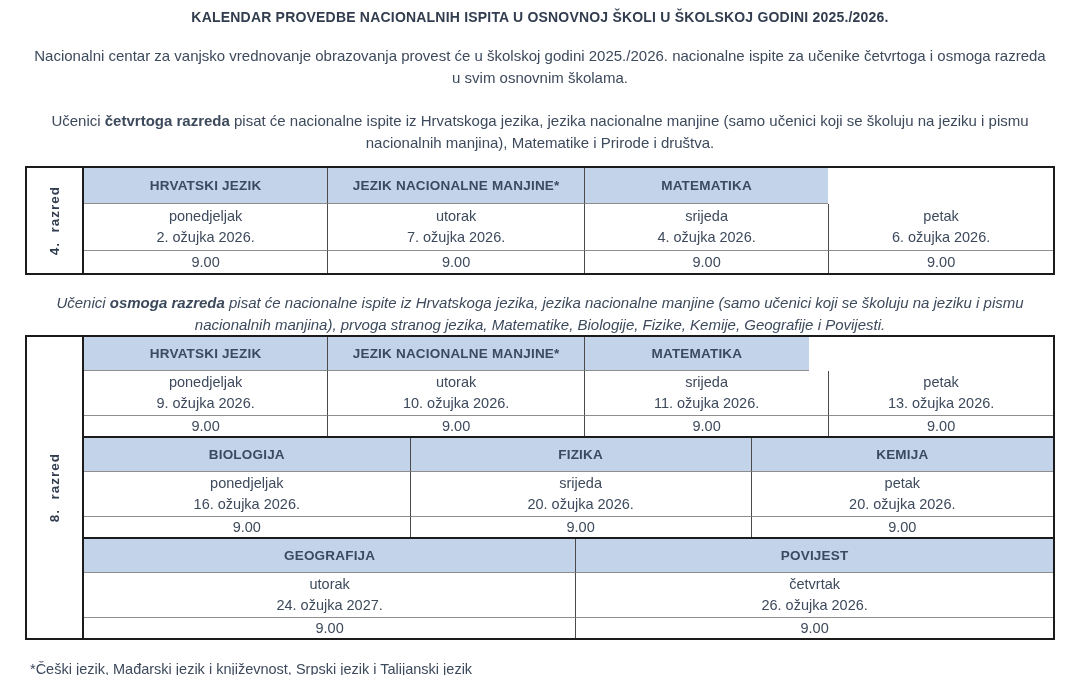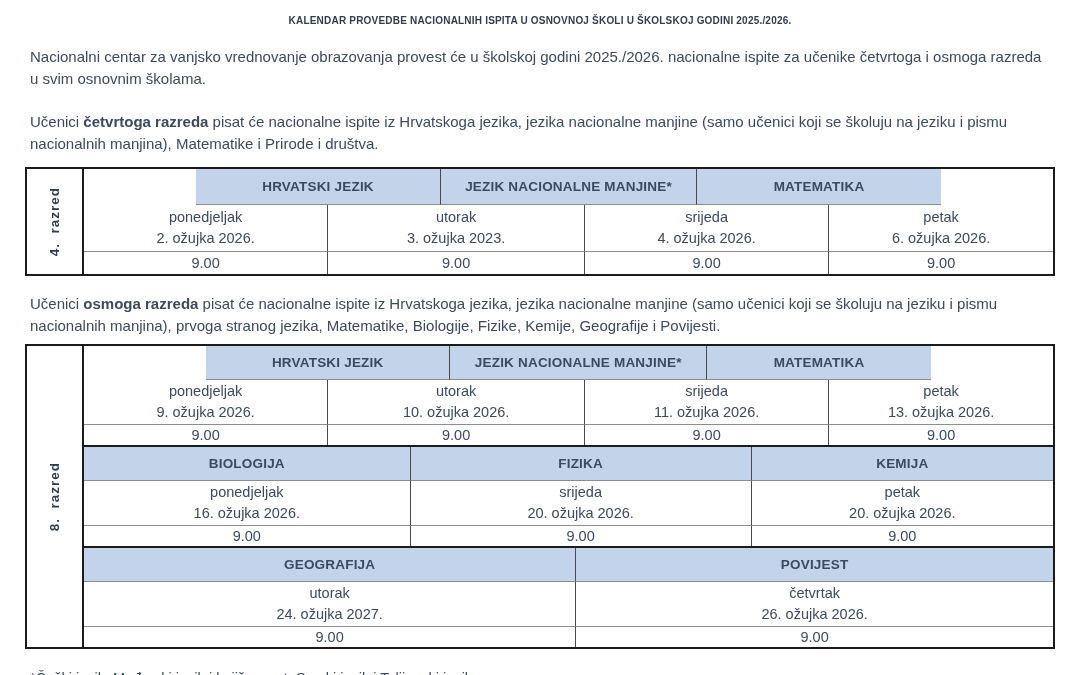--- a/index.html
+++ b/index.html
@@ -14,35 +14,36 @@
   html,body{width:1080px;height:675px;overflow:hidden;}
   body{
     background:#ffffff;
     font-family:"Liberation Sans","DejaVu Sans",sans-serif;
     color:var(--text);
   }
   .page{width:1080px;height:675px;padding-top:7px;position:relative;}
 
   .doc-title{
     text-align:center;
-    font-size:10px;
+    font-size:14px;
     font-weight:bold;
     color:var(--title);
     letter-spacing:0.2px;
-    margin:8px 30px 20px 30px;
+    margin:2px 30px 20px 30px;
   }
   .para{
     margin:0 30px;
     font-size:15px;
     line-height:21.5px;
+    text-align:center;
   }
   .para b{font-weight:bold;}
   .para.intro{margin-bottom:22px;}
   .para.grade4{margin-bottom:13px;}
-  .para.grade8{margin-top:17px;margin-bottom:8px;}
+  .para.grade8{margin-top:17px;margin-bottom:0;font-style:italic;}
 
   
   .exam-table{
     margin-left:25px;
     width:1030px;
     border:2px solid var(--border-dark);
     display:flex;
     align-items:stretch;
     background:#fff;
   }
@@ -69,21 +70,21 @@
   .band .cell{
     display:flex;
     flex-direction:column;
     align-items:center;
     justify-content:center;
     text-align:center;
     min-width:0;
   }
   .band .cell + .cell{border-left:1px solid var(--border-cell);}
 
-  .row.header-row{height:var(--h-header);justify-content:center;}
+  .row.header-row{height:var(--h-header);}
   .row.header-row .cell{
     background:var(--header-bg);
     font-weight:bold;
     font-size:13.5px;
     color:#3c4a61;
     letter-spacing:0.2px;
     border-bottom:1px solid var(--border-gray);
   }
   .row.header-row .cell + .cell{border-left:1px solid var(--border-cell);}
   .row.date-row{height:var(--h-date);}
@@ -130,21 +131,21 @@
             <div class="cell subject" style="width: 26.5%;">JEZIK NACIONALNE MANJINE*</div>
             <div class="cell subject" style="width: 25.2%;">MATEMATIKA</div>
           </div>
           <div class="row date-row">
             <div class="cell date" style="width: 25.1%;">
               <div>ponedjeljak</div>
               <div>2. ožujka 2026.</div>
             </div>
             <div class="cell date" style="width: 26.5%;">
               <div>utorak</div>
-              <div>3. ožujka 2023.</div>
+              <div>7. ožujka 2026.</div>
             </div>
             <div class="cell date" style="width: 25.2%;">
               <div>srijeda</div>
               <div>4. ožujka 2026.</div>
             </div>
             <div class="cell date" style="width: 23.2%;">
               <div>petak</div>
               <div>6. ožujka 2026.</div>
             </div>
           </div>

